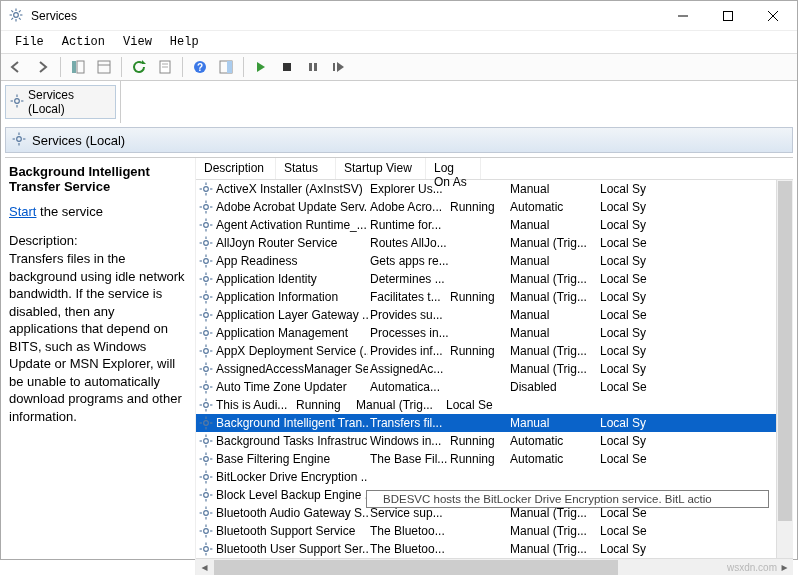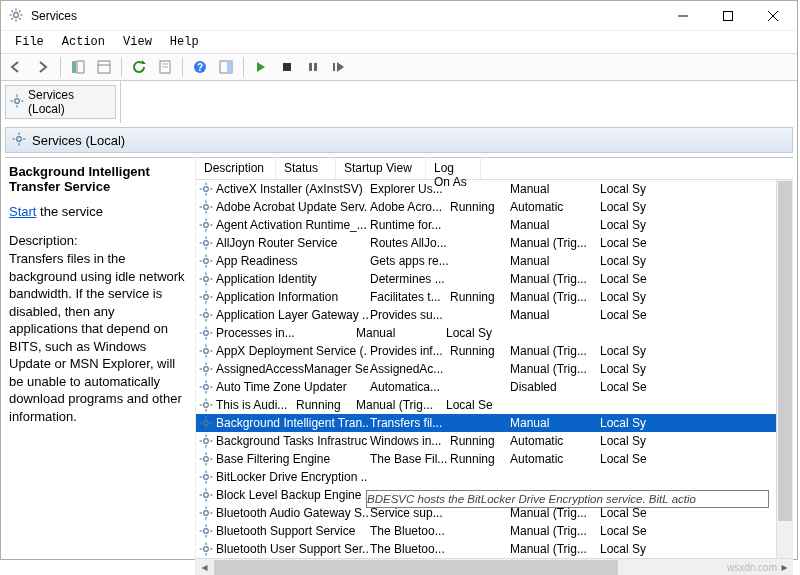--- a/index.html
+++ b/index.html
@@ -33,21 +33,21 @@
 .listwrap { flex:1; border-left:1px solid #eee; display:flex; flex-direction:column; position:relative;}
 .headers { display:flex; height:22px; border-bottom:1px solid #ddd;}
 .hcell { padding:3px 8px; border-right:1px solid #eee; font-size:12px; background:#fff;}
 .rows { flex:1; overflow:hidden; position:relative;}
 .row { display:flex; height:18px; align-items:center; padding:0 2px;}
 .row .icon { width:16px; display:flex; justify-content:center;}
 .cell { padding:0 6px 0 2px; white-space:nowrap; overflow:hidden; text-overflow:clip; font-size:12px;}
 .row.sel { background:#0a63c9; color:#fff; }
 .row.sel .cell { color:#fff; }
 
-.tooltip { position:absolute; bottom:67px; left:170px; right:24px; background:#ffffff; border:1px solid #808080; padding:2px 0; font-size:11.5px; color:#444;font-style:italic; }
+.tooltip { position:absolute; bottom:67px; left:170px; right:24px; background:#ffffff; border:1px solid #808080; padding:2px 16px; font-size:11.5px; color:#444; }
 
 .hscroll { height:17px; background:#f0f0f0; border-top:1px solid #ddd; display:flex; align-items:center;}
 .hscroll .track{ flex:1; height:15px; background:#f0f0f0; position:relative; margin:0 1px;}
 .hscroll .thumb{ position:absolute; left:0; width:72%; top:0; bottom:0; background:#cdcdcd;}
 .hscroll .arr{ width:17px; height:15px; display:flex;align-items:center;justify-content:center; color:#666;}
 
 .vscroll { position:absolute; right:0; top:22px; bottom:17px; width:17px; background:#f0f0f0; border-left:1px solid #ddd;display:flex;flex-direction:column;}
 .vscroll .vthumb{ background:#cdcdcd; height:90%; margin:1px;}
 
 .tabs { height:22px; display:flex; align-items:flex-end; padding-left:130px; border-top:1px solid #ccc;}
@@ -383,20 +383,21 @@
                   <svg width="14" height="14" viewBox="0 0 24 24">
                     <circle cx="12" cy="12" r="4" fill="none" stroke="#5a7aa0" stroke-width="2"></circle>
                     <g stroke="#5a7aa0" stroke-width="2">
                       <line x1="12" y1="1" x2="12" y2="5"></line>
                       <line x1="12" y1="19" x2="12" y2="23"></line>
                       <line x1="1" y1="12" x2="5" y2="12"></line>
                       <line x1="19" y1="12" x2="23" y2="12"></line>
                     </g>
                   </svg>
                 </span>
+                <span class="cell" style="width:154px">Application Management</span>
                 <span class="cell" style="width:80px">Processes in...</span>
                 <span class="cell" style="width:60px"></span>
                 <span class="cell" style="width:90px">Manual</span>
                 <span class="cell" style="width:55px">Local Sy</span>
               </div>
               <div class="row">
                 <span class="icon">
                   <svg width="14" height="14" viewBox="0 0 24 24">
                     <circle cx="12" cy="12" r="4" fill="none" stroke="#5a7aa0" stroke-width="2"></circle>
                     <g stroke="#5a7aa0" stroke-width="2">

